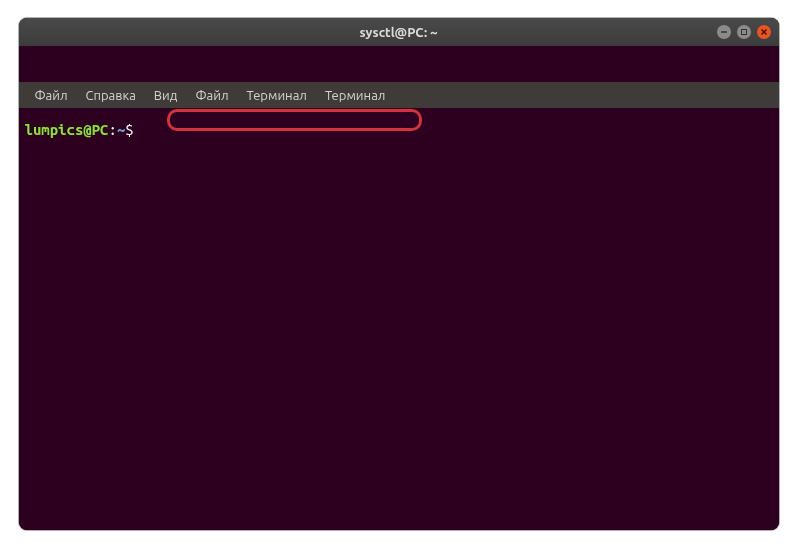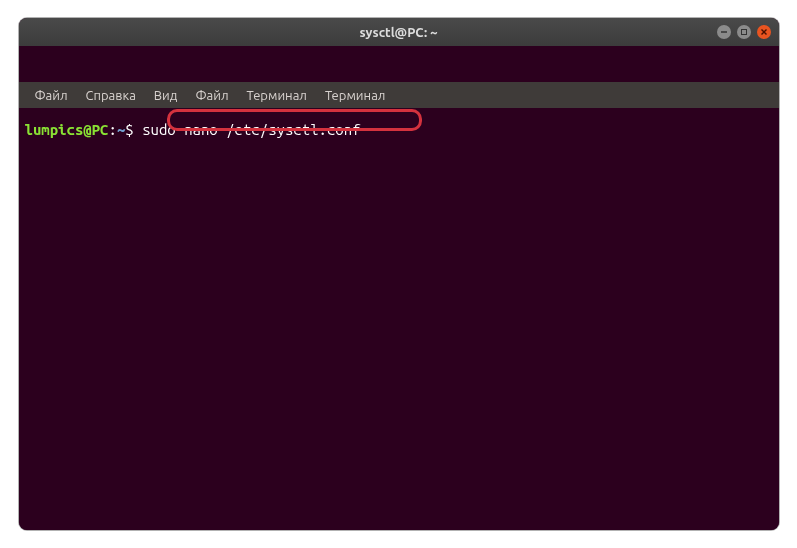--- a/index.html
+++ b/index.html
@@ -142,17 +142,17 @@
   <div class="menubar">
     <span class="menu-item">Файл</span>
     <span class="menu-item">Справка</span>
     <span class="menu-item">Вид</span>
     <span class="menu-item">Файл</span>
     <span class="menu-item">Терминал</span>
     <span class="menu-item">Терминал</span>
   </div>
   <div class="terminal-body">
     <div class="prompt-line">
-      <span class="prompt-user">lumpics@PC</span><span class="prompt-colon">:</span><span class="prompt-path">~</span><span class="prompt-dollar">$ </span><span class="command">sudo nano /etc/sysctl.conf</span>
+      <span class="prompt-user">lumpics@PC</span><span class="prompt-colon">:</span><span class="prompt-path">~</span><span class="prompt-dollar">$ </span>
     </div>
     <div class="highlight-box"></div>
   </div>
 </div>
 
 </body></html>

